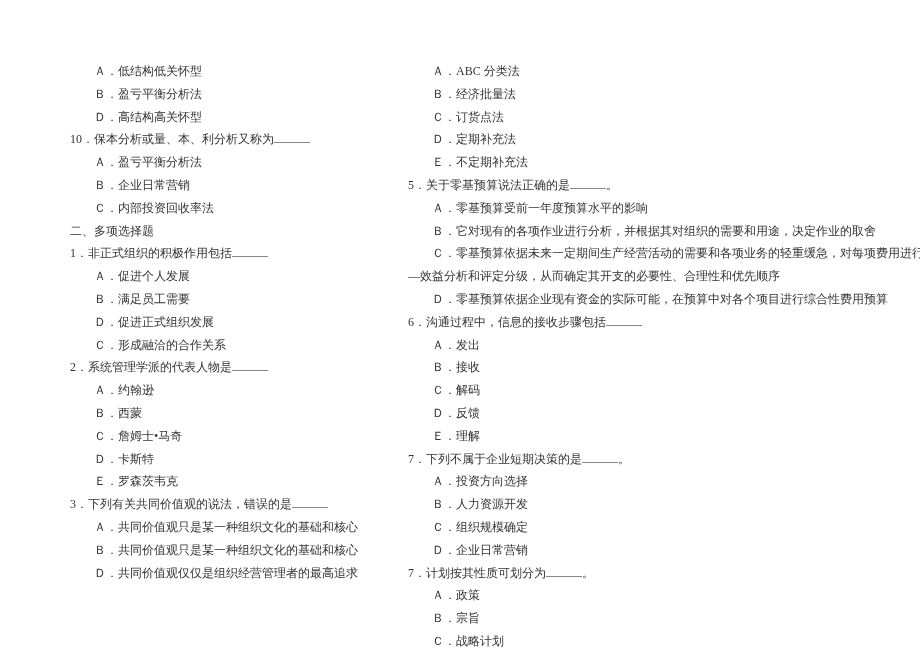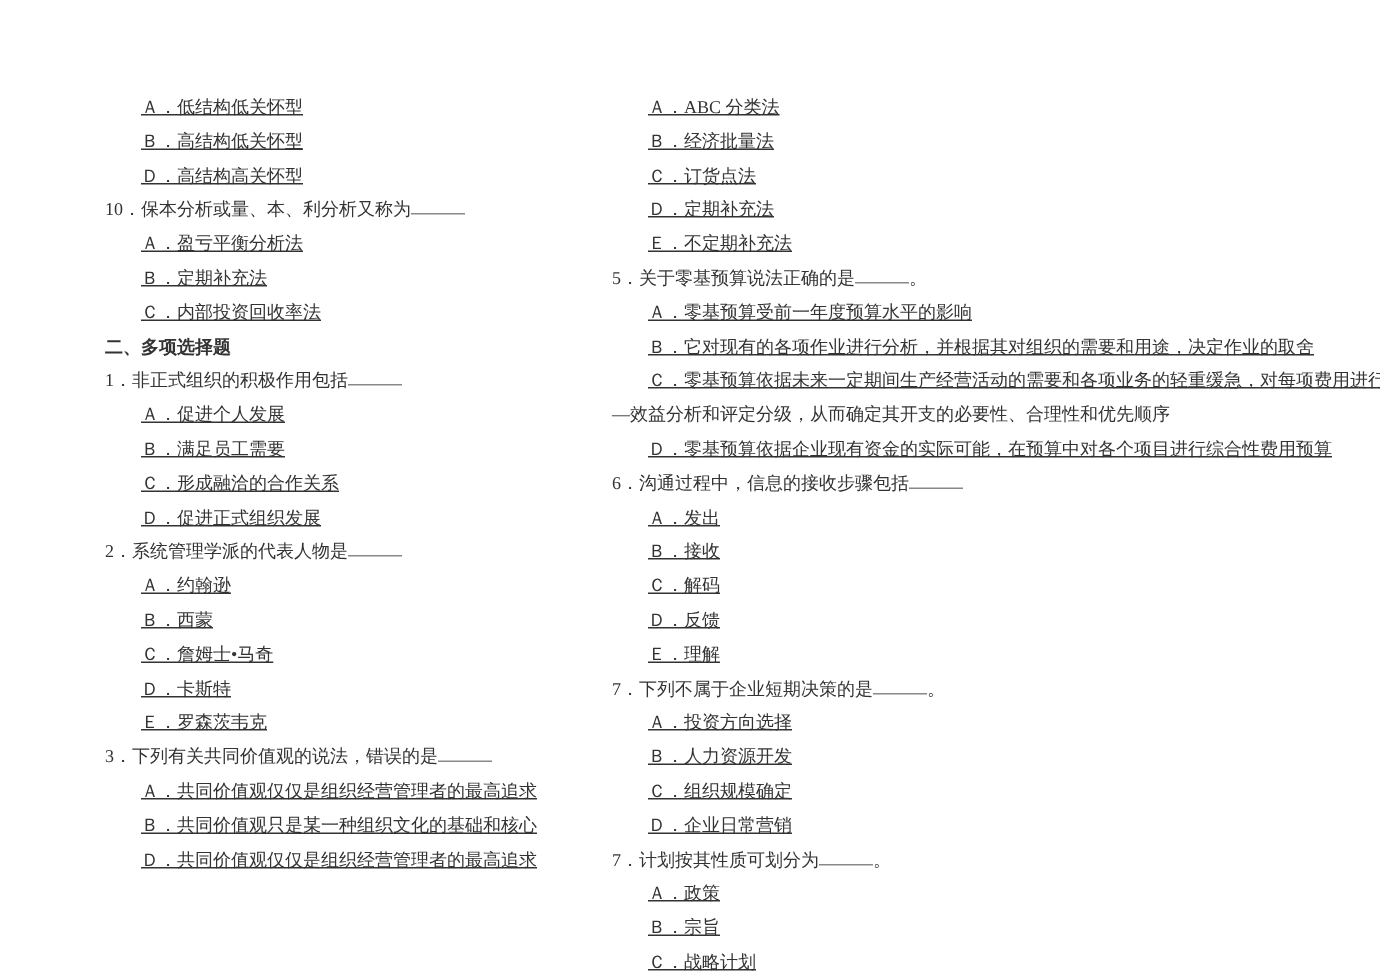--- a/index.html
+++ b/index.html
@@ -11,55 +11,55 @@
       background: #fff;
       width: 920px;
       height: 651px;
       padding: 60px 50px 20px 70px;
       display: flex;
       gap: 50px;
     }
     .col { flex: 1; }
     .line { white-space: nowrap; }
     .q-line { }
-    .opt-line { padding-left: 2em; text-decoration: underline; }
+    .opt-line { padding-left: 2em; }
     .section-title { }
     .blank {
       display: inline-block;
       border-bottom: 1px solid #888;
       width: 3em;
       height: 1em;
       vertical-align: baseline;
     }
   </style>
 </head>
 <body>
 
 <div class="col">
   <div class="line opt-line">Ａ．低结构低关怀型</div>
-  <div class="line opt-line">Ｂ．高结构低关怀型</div>
+  <div class="line opt-line">Ｂ．盈亏平衡分析法</div>
   <div class="line opt-line">Ｄ．高结构高关怀型</div>
   <div class="line q-line"><span>10．保本分析或量、本、利分析又称为</span><span class="blank"></span></div>
   <div class="line opt-line">Ａ．盈亏平衡分析法</div>
-  <div class="line opt-line">Ｂ．定期补充法</div>
+  <div class="line opt-line">Ｂ．企业日常营销</div>
   <div class="line opt-line">Ｃ．内部投资回收率法</div>
-  <div class="line section-title" style="font-weight:bold;">二、多项选择题</div>
+  <div class="line section-title" style="font-weight:normal;">二、多项选择题</div>
   <div class="line q-line"><span>1．非正式组织的积极作用包括</span><span class="blank"></span></div>
   <div class="line opt-line">Ａ．促进个人发展</div>
   <div class="line opt-line">Ｂ．满足员工需要</div>
+  <div class="line opt-line">Ｄ．促进正式组织发展</div>
   <div class="line opt-line">Ｃ．形成融洽的合作关系</div>
-  <div class="line opt-line">Ｄ．促进正式组织发展</div>
   <div class="line q-line"><span>2．系统管理学派的代表人物是</span><span class="blank"></span></div>
   <div class="line opt-line">Ａ．约翰逊</div>
   <div class="line opt-line">Ｂ．西蒙</div>
   <div class="line opt-line">Ｃ．詹姆士•马奇</div>
   <div class="line opt-line">Ｄ．卡斯特</div>
   <div class="line opt-line">Ｅ．罗森茨韦克</div>
   <div class="line q-line"><span>3．下列有关共同价值观的说法，错误的是</span><span class="blank"></span></div>
-  <div class="line opt-line">Ａ．共同价值观仅仅是组织经营管理者的最高追求</div>
+  <div class="line opt-line">Ａ．共同价值观只是某一种组织文化的基础和核心</div>
   <div class="line opt-line">Ｂ．共同价值观只是某一种组织文化的基础和核心</div>
   <div class="line opt-line">Ｄ．共同价值观仅仅是组织经营管理者的最高追求</div>
 
 </div>
 
 <div class="col">
   <div class="line opt-line">Ａ．ABC 分类法</div>
   <div class="line opt-line">Ｂ．经济批量法</div>
   <div class="line opt-line">Ｃ．订货点法</div>
   <div class="line opt-line">Ｄ．定期补充法</div>

